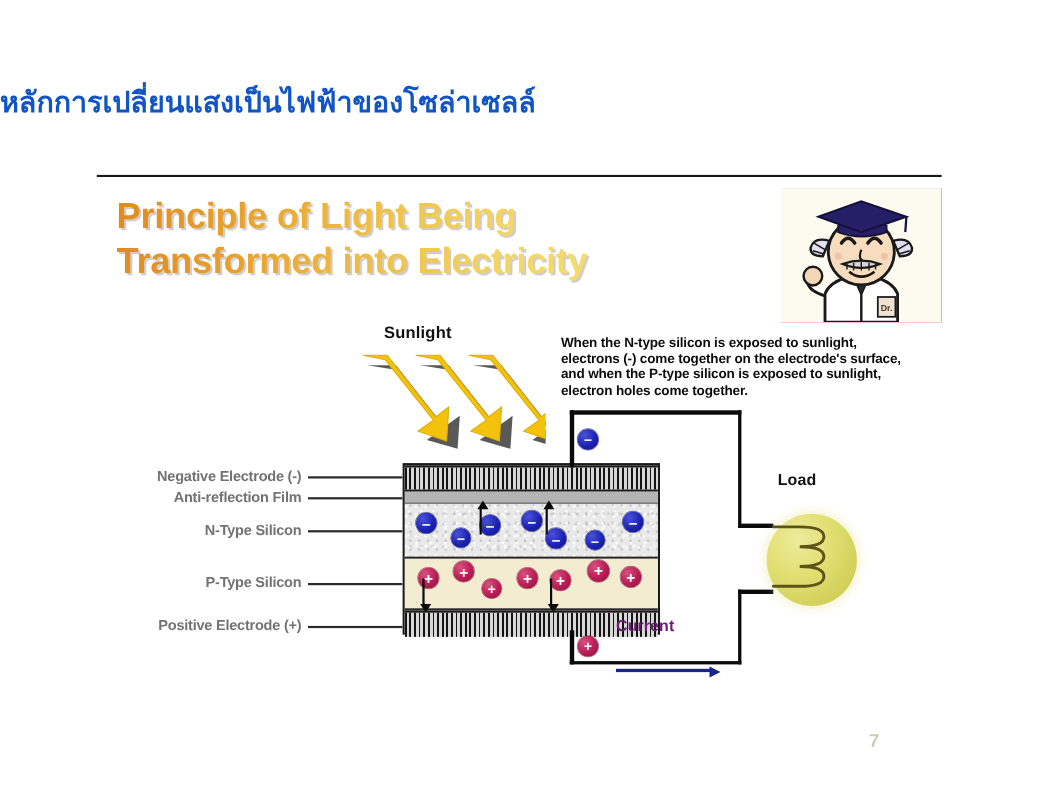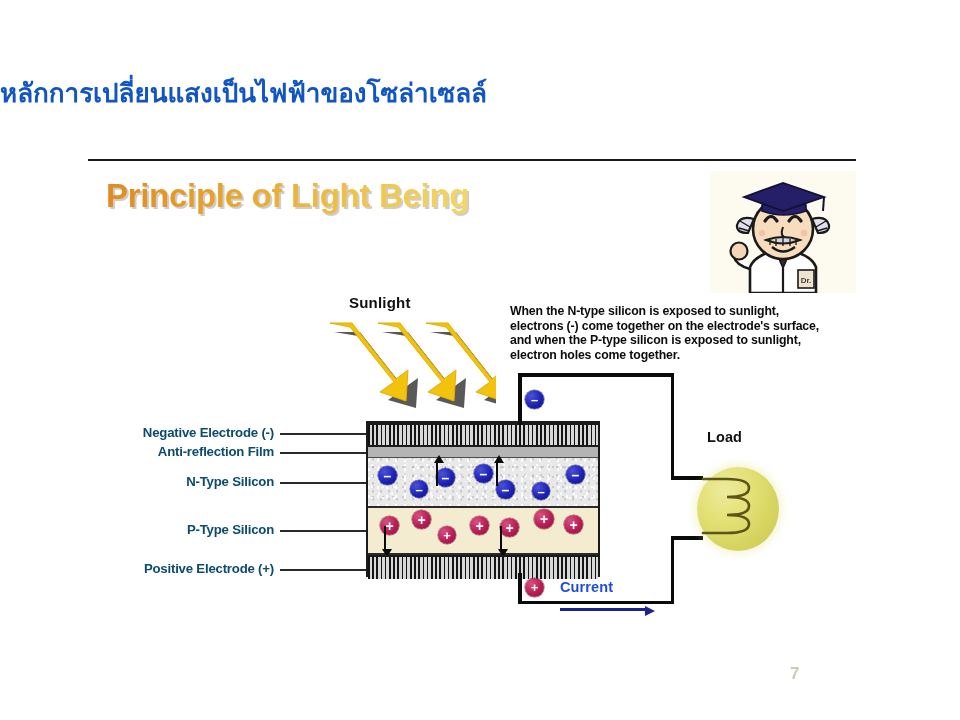--- a/index.html
+++ b/index.html
@@ -64,21 +64,21 @@
   
   #explain{
     position:absolute;left:422px;top:143px;width:320px;
     font-size:12.3px;line-height:14.6px;font-weight:bold;color:#0c0c0c;
     letter-spacing:-0.15px;
   }
 
   
   .lbl{
     position:absolute;text-align:right;
-    font-size:13.2px;font-weight:bold;color:#0c4a6e;
+    font-size:13.2px;font-weight:bold;color:#737373;
     white-space:nowrap;letter-spacing:-0.2px;
   }
   .leader{position:absolute;height:0;border-top:2.5px solid #2a2a2a;}
 
   
   #cell{
     position:absolute;left:278px;top:260px;width:234px;height:156px;
     box-sizing:border-box;border:2px solid #1a1a1a;background:#fff;
   }
   .layer{position:absolute;left:0;width:100%;box-sizing:border-box;}
@@ -134,22 +134,22 @@
     position:absolute;left:609px;top:306px;width:82px;height:84px;
     border-radius:50%;
     background:radial-gradient(ellipse at 34% 28%,#eeeb9e 0%,#e2e073 38%,#d4d25c 72%,#c9c74e 100%);
     box-shadow:0 0 8px 3px rgba(226,224,130,0.35);
   }
   #load-label{
     position:absolute;left:619px;top:268px;
     font-size:14.5px;font-weight:bold;color:#111;letter-spacing:0.1px;
   }
   #current-label{
-    position:absolute;left:472px;top:418px;
-    font-size:14.5px;font-weight:bold;color:#1d4ed8;letter-spacing:0.1px;
+    position:absolute;left:472px;top:401px;
+    font-size:14.5px;font-weight:bold;color:#701a75;letter-spacing:0.1px;
   }
   #current-arrow{position:absolute;left:472px;top:447px;width:86px;height:0;border-top:3px solid #1a2390;}
   #current-arrow:after{
     content:"";position:absolute;right:-9px;top:-5.5px;width:0;height:0;
     border-top:5.5px solid transparent;border-bottom:5.5px solid transparent;
     border-left:10px solid #1a2390;
   }
 
   
   #page-num{
@@ -163,20 +163,21 @@
 <div id="slide">
 
   <div id="thai-title">หลักการเปลี่ยนแสงเป็นไฟฟ้าของโซล่าเซลล์</div>
 
   <div id="content-rule"></div>
 
   <div id="content-area">
 
     <div id="eng-heading">
       <span class="hl">Principle of Light Being</span>
+      <span class="hl">Transformed into Electricity</span>
     </div>
 
     <div id="prof-panel">
       <svg id="prof-svg" width="146" height="122" viewBox="0 0 146 122">
         <rect x="0" y="0" width="146" height="122" fill="#fdfbef"></rect>
 
         <path d="M40 122 L40 96 Q44 86 60 81 L86 81 Q102 86 106 96 L106 122 Z" fill="#ffffff" stroke="#1a1a1a" stroke-width="2.6"></path>
         <path d="M66 81 L73 97 L80 81 Z" fill="#2a2a38" stroke="#1a1a1a" stroke-width="1.6"></path>
         <path d="M73 97 L73 122" stroke="#1a1a1a" stroke-width="2.2" fill="none"></path>
 

